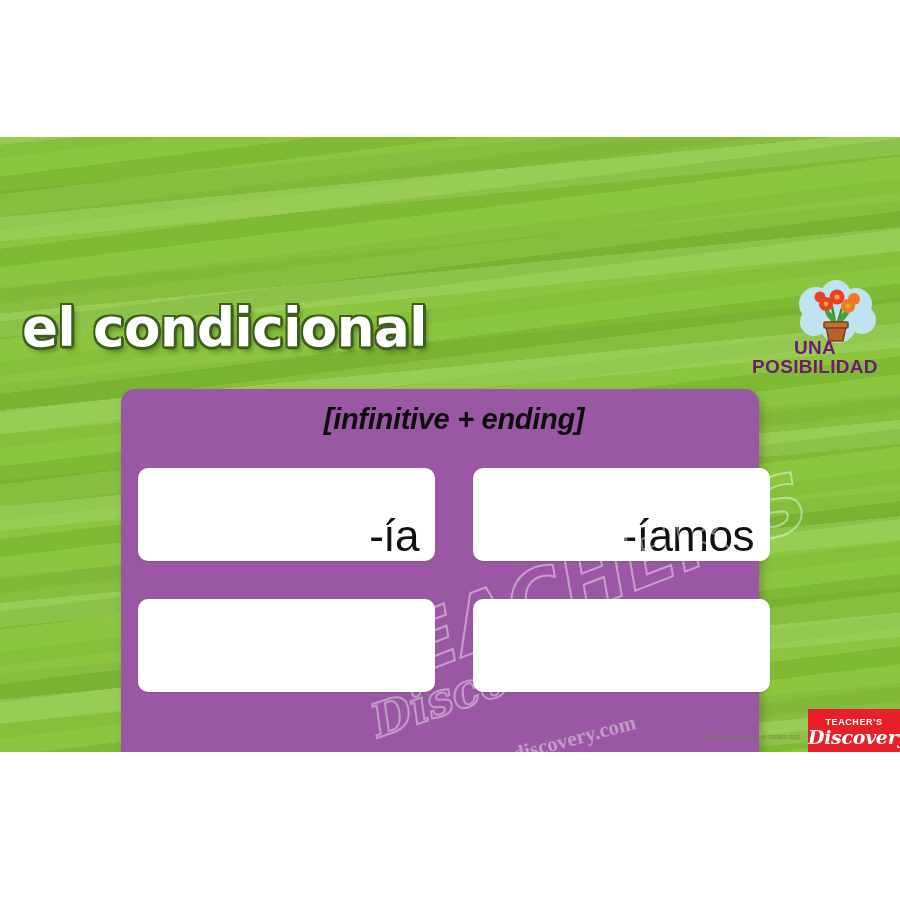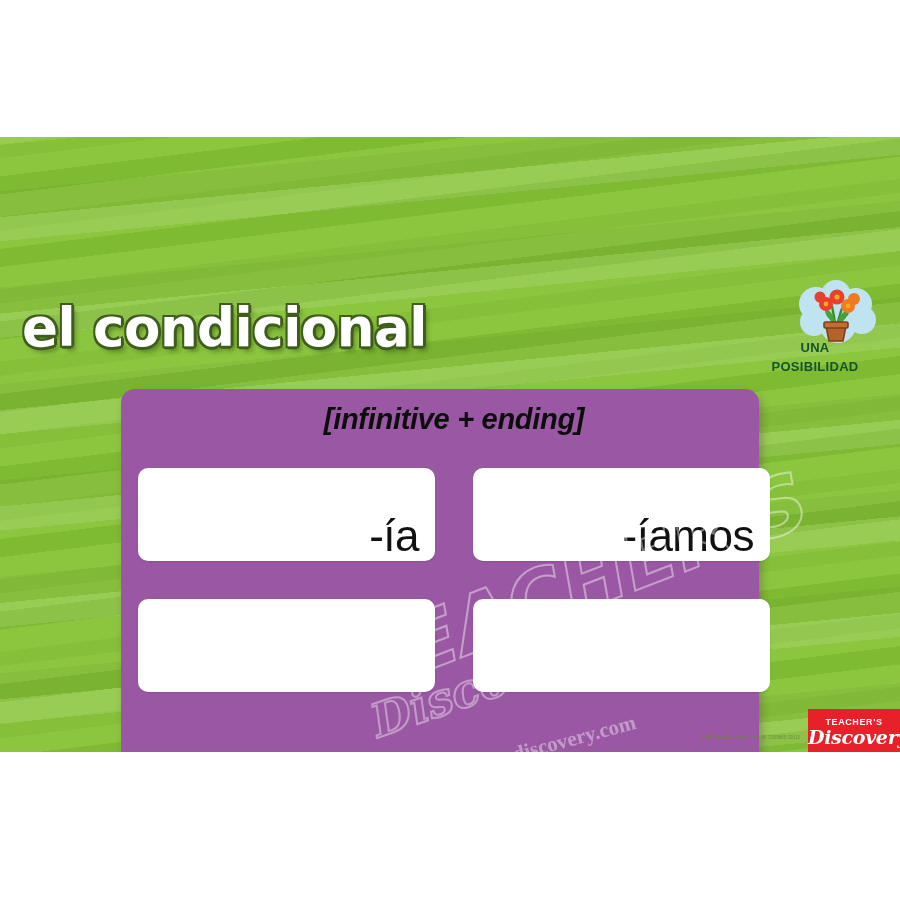--- a/index.html
+++ b/index.html
@@ -47,22 +47,22 @@
       0px 3px 0 #3f5d1c, 3px 0px 0 #3f5d1c,
       4px 5px 5px rgba(40,60,15,.45);
     white-space:nowrap;
   }
 
   
   #badge{position:absolute;right:12px;top:143px;width:146px;height:100px;}
   #cloud{position:absolute;left:48px;top:0px;width:92px;height:64px;}
   #badge-label{
     position:absolute;left:0;top:58px;width:146px;
-    text-align:center;color:#14532d;font-weight:bold;
-    font-size:13px;line-height:19px;letter-spacing:.3px;
+    text-align:center;color:#701a75;font-weight:bold;
+    font-size:19px;line-height:19px;letter-spacing:.3px;
     font-family:"Liberation Sans",sans-serif;
   }
 
   
   #panel{
     position:absolute;left:121px;top:252px;width:638px;height:432px;
     background:#9a57a3;border-radius:14px;
     box-shadow:3px 5px 9px rgba(60,30,70,.28);
   }
   #panel-title{

